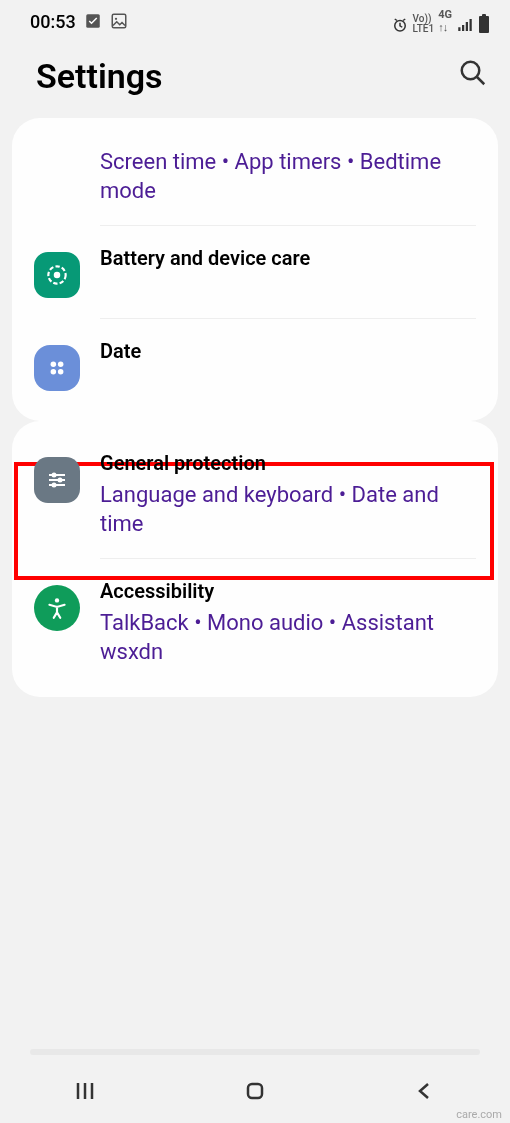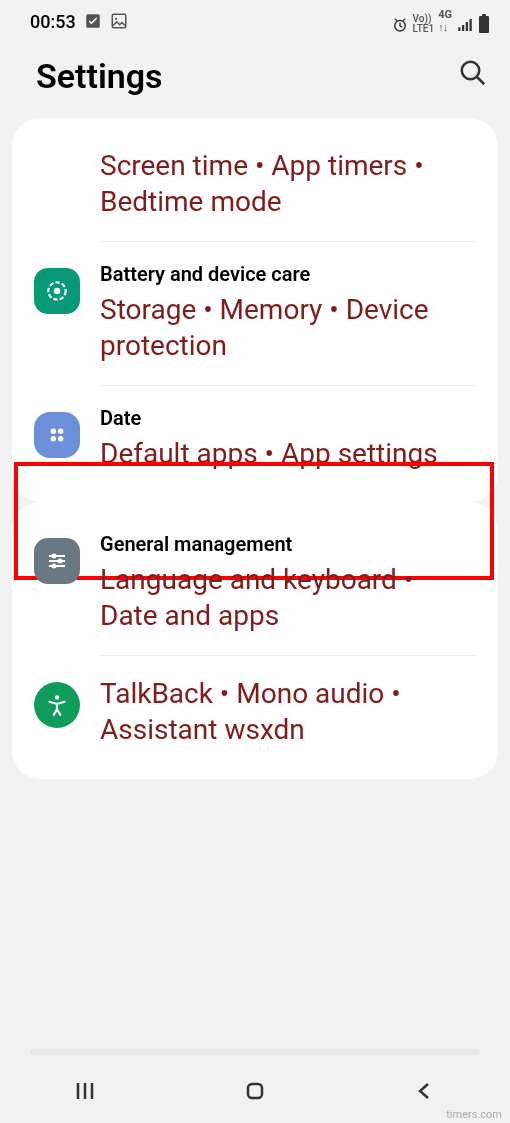--- a/index.html
+++ b/index.html
@@ -47,22 +47,22 @@
     }
     .item-body { flex: 1; }
     .item-title {
       font-size: 20px;
       font-weight: 600;
       line-height: 1.2;
       color: #000;
       margin-bottom: 6px;
     }
     .item-sub {
-      font-size: 28px;
-      color: #7f1d1d;
+      font-size: 22px;
+      color: #4c1d95;
       line-height: 1.3;
     }
     .icon-wrap {
       width: 46px;
       height: 46px;
       border-radius: 14px;
       display: flex;
       align-items: center;
       justify-content: center;
       flex-shrink: 0;
@@ -181,68 +181,67 @@
     <div class="divider"></div>
     <div class="item">
       <div class="icon-wrap" style="background:#079976">
         <svg width="26" height="26" viewBox="0 0 24 24">
             <circle cx="12" cy="12" r="8" fill="none" stroke="#fff" stroke-width="2" stroke-dasharray="4 2"></circle>
             <circle cx="12" cy="12" r="3" fill="#fff"></circle>
           </svg>
       </div>
       <div class="item-body">
         <div class="item-title">Battery and device care</div>
-        <div class="item-sub">Storage  •  Memory  •  Device protection</div>
       </div>
     </div>
     <div class="divider"></div>
     <div class="item" style="position:relative">
       <div class="icon-wrap" style="background:#6b8fd9;border-radius:16px">
         <svg width="22" height="22" viewBox="0 0 24 24">
             <circle cx="8" cy="8" r="3" fill="#fff"></circle>
             <circle cx="16" cy="8" r="3" fill="#fff"></circle>
             <circle cx="8" cy="16" r="3" fill="#fff"></circle>
             <circle cx="16" cy="16" r="3" fill="#fff"></circle>
           </svg>
       </div>
       <div class="item-body">
         <div class="item-title">Date</div>
-        <div class="item-sub">Default apps  •  App settings</div>
       </div>
     </div>
   </div>
 
   <div class="highlight" style="left:14px;top:462px;width:480px;height:118px"></div>
 
   <div class="card">
     <div class="item">
       <div class="icon-wrap" style="background:#6a7884">
         <svg width="24" height="24" viewBox="0 0 24 24">
             <line x1="4" y1="7" x2="20" y2="7" stroke="#fff" stroke-width="2"></line>
             <circle cx="9" cy="7" r="2.5" fill="#fff"></circle>
             <line x1="4" y1="12" x2="20" y2="12" stroke="#fff" stroke-width="2"></line>
             <circle cx="15" cy="12" r="2.5" fill="#fff"></circle>
             <line x1="4" y1="17" x2="20" y2="17" stroke="#fff" stroke-width="2"></line>
             <circle cx="9" cy="17" r="2.5" fill="#fff"></circle>
           </svg>
       </div>
       <div class="item-body">
-        <div class="item-title">General management</div>
-        <div class="item-sub">Language and keyboard  •  Date and apps</div>
+        <div class="item-title">General protection</div>
+        <div class="item-sub">Language and keyboard  •  Date and time</div>
       </div>
     </div>
     <div class="divider"></div>
     <div class="item">
       <div class="icon-wrap" style="background:#0f9c5a;border-radius:50%">
         <svg width="26" height="26" viewBox="0 0 24 24">
             <circle cx="12" cy="5" r="2" fill="#fff"></circle>
             <path d="M5 9l7 2 7-2M12 11v5m0 0l-3 5m3-5l3 5" stroke="#fff" stroke-width="2" fill="none" stroke-linecap="round"></path>
           </svg>
       </div>
       <div class="item-body">
+        <div class="item-title">Accessibility</div>
         <div class="item-sub">TalkBack  •  Mono audio  •  Assistant wsxdn</div>
       </div>
     </div>
   </div>
 </div>
 
 <div class="scroll-hint"></div>
 
 <div class="nav-bar">
   <div class="nav-btn">
@@ -257,13 +256,13 @@
         <rect x="5" y="5" width="14" height="14" rx="4" fill="none" stroke="#333" stroke-width="2.5"></rect>
       </svg>
   </div>
   <div class="nav-btn">
     <svg width="24" height="24" viewBox="0 0 24 24">
         <path d="M15 5l-8 7 8 7" fill="none" stroke="#333" stroke-width="2.5"></path>
       </svg>
   </div>
 </div>
 
-<div class="footer-text">timers.com</div>
+<div class="footer-text">care.com</div>
 
 </body></html>

